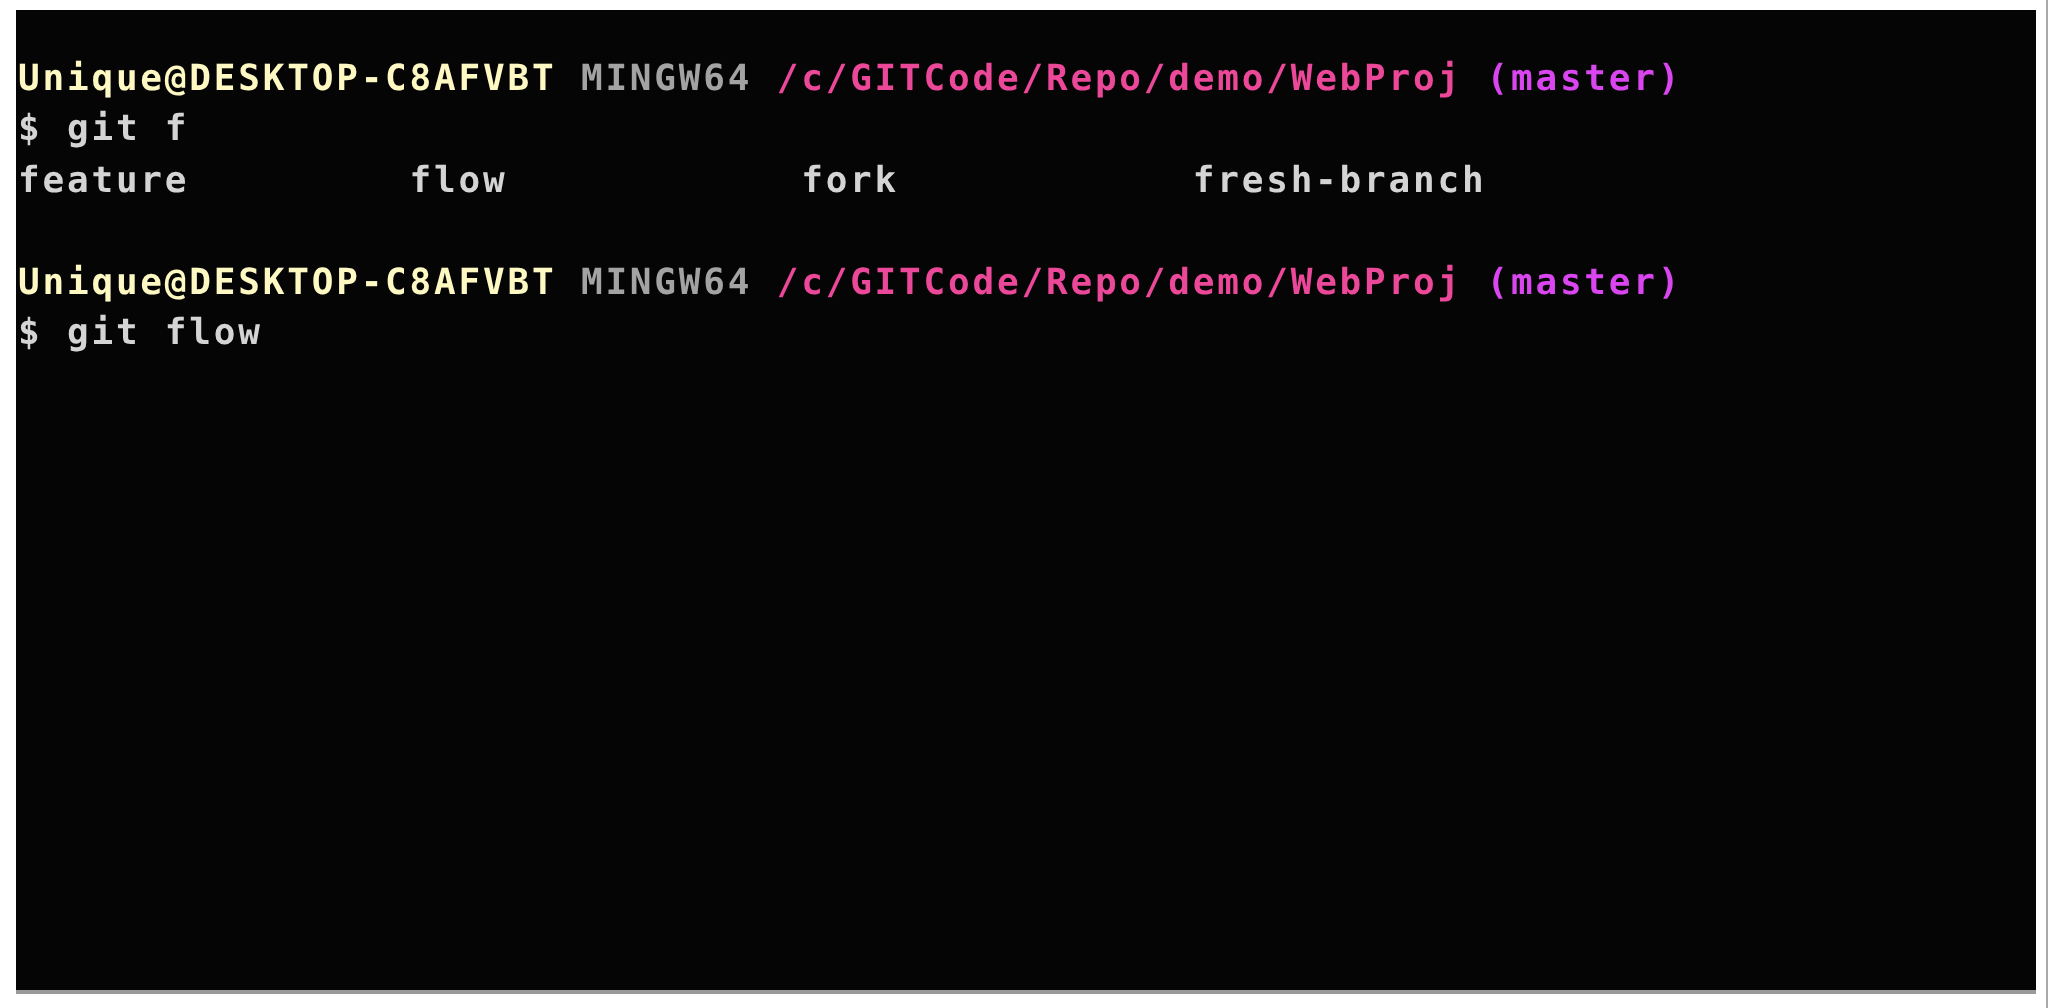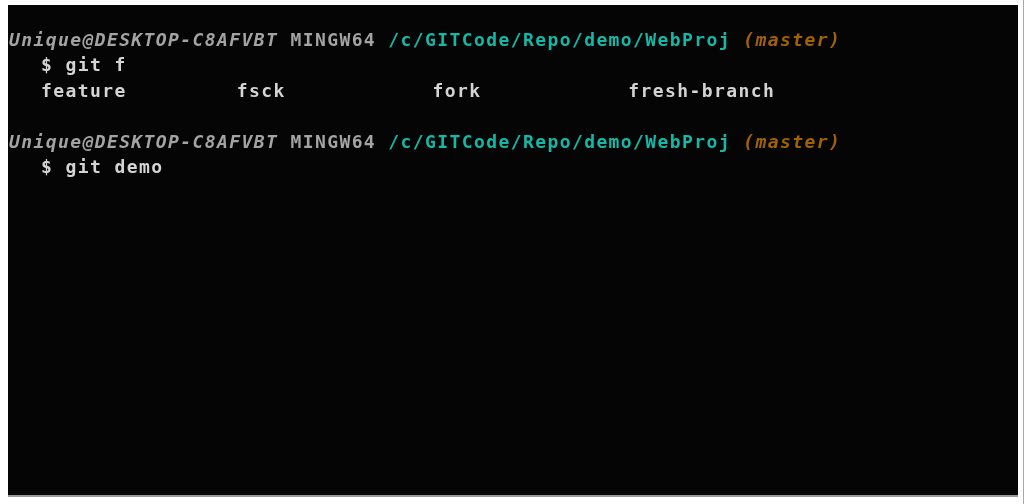--- a/index.html
+++ b/index.html
@@ -31,39 +31,39 @@
   .line {
     white-space: pre;
     font-family: "DejaVu Sans Mono", monospace;
     font-size: 18px;
     font-weight: 700;
     letter-spacing: 1.4px;
     line-height: 25.4px;
     min-height: 25.4px;
     color: #d4d4d4;
   }
-  .green   { color: #a3a3a3; font-style: italic; }
+  .green   { color: #fef9c3; }
   .magenta { color: #a3a3a3; }
-  .yellow  { color: #14b8a6; text-align: right; }
-  .cyan    { color: #a16207; font-style: italic; }
-  .fg      { color: #d4d4d4; padding-left: 32px; }
+  .yellow  { color: #ec4899; text-align: right; }
+  .cyan    { color: #d946ef; }
+  .fg      { color: #d4d4d4; }
 </style>
 </head>
 <body>
 
 <div class="canvas">
   <div class="screen">
 
     <div class="line"><span class="green">Unique@DESKTOP-C8AFVBT </span><span class="magenta">MINGW64 </span><span class="yellow">/c/GITCode/Repo/demo/WebProj </span><span class="cyan">(master)</span></div>
 
     <div class="line fg">$ git f</div>
 
-    <div class="line fg">feature         fsck            fork            fresh-branch</div>
+    <div class="line fg">feature         flow            fork            fresh-branch</div>
 
 
     <div class="line"></div>
 
     <div class="line"><span class="green">Unique@DESKTOP-C8AFVBT </span><span class="magenta">MINGW64 </span><span class="yellow">/c/GITCode/Repo/demo/WebProj </span><span class="cyan">(master)</span></div>
 
-    <div class="line fg">$ git demo</div>
+    <div class="line fg">$ git flow</div>
 
   </div>
 </div>
 
 </body></html>

